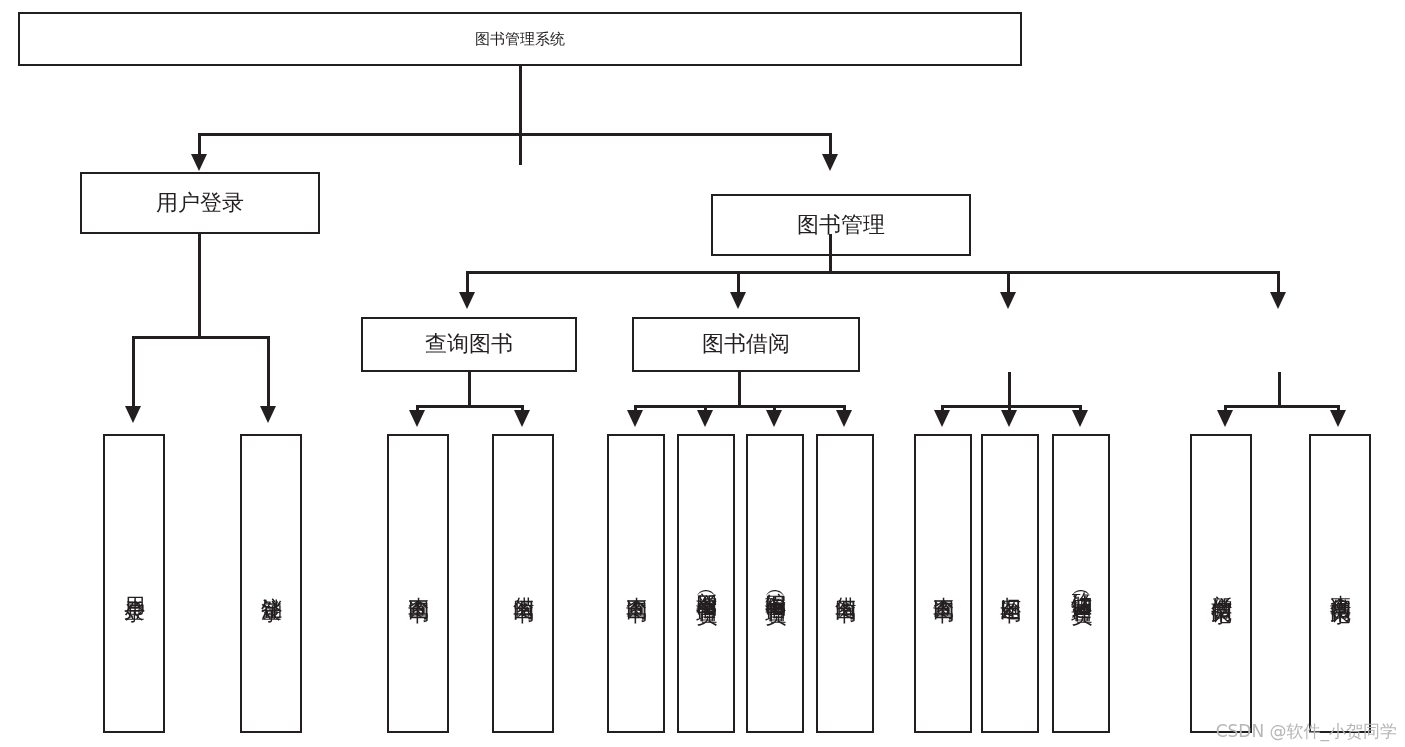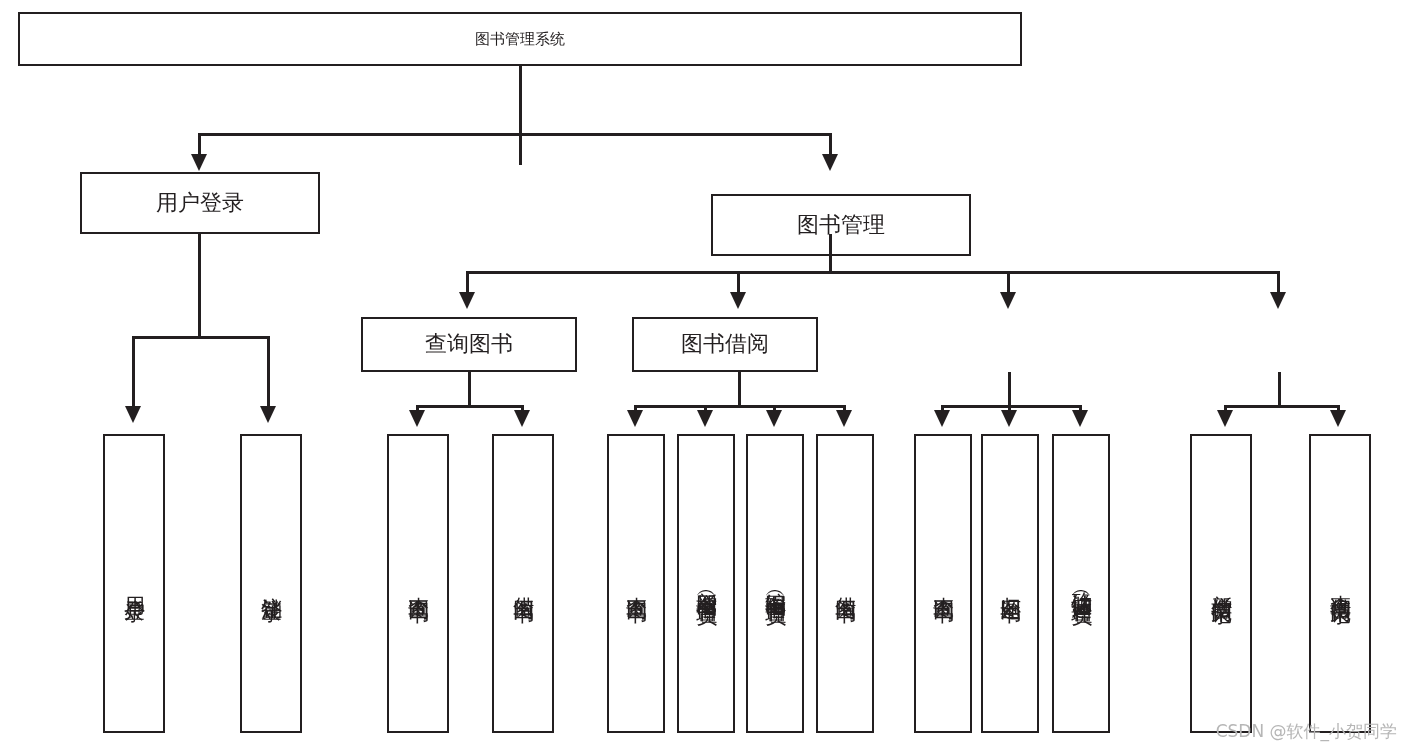--- a/index.html
+++ b/index.html
@@ -111,21 +111,21 @@
   <div class="conn v" style="left:1007px; top:271px; height:24px;"></div>
   <div class="conn v" style="left:1277px; top:271px; height:24px;"></div>
   <div class="arrow" style="left:459px; top:292px;"></div>
   <div class="arrow" style="left:730px; top:292px;"></div>
   <div class="arrow" style="left:1000px; top:292px;"></div>
   <div class="arrow" style="left:1270px; top:292px;"></div>
 
   <div class="node lvl2" style="left:361px; top:317px; width:216px; height:55px;">
     <span class="label">查询图书</span>
   </div>
-  <div class="node lvl2" style="left:632px; top:317px; width:186px; height:55px;">
+  <div class="node lvl2" style="left:632px; top:317px; width:228px; height:55px;">
     <span class="label">图书借阅</span>
   </div>
 
   <div class="conn v" style="left:468px; top:372px; height:36px;"></div>
   <div class="conn h" style="left:416px; top:405px; width:108px;"></div>
   <div class="conn v" style="left:416px; top:405px; height:8px;"></div>
   <div class="conn v" style="left:521px; top:405px; height:8px;"></div>
   <div class="arrow" style="left:409px; top:410px;"></div>
   <div class="arrow" style="left:514px; top:410px;"></div>
 

